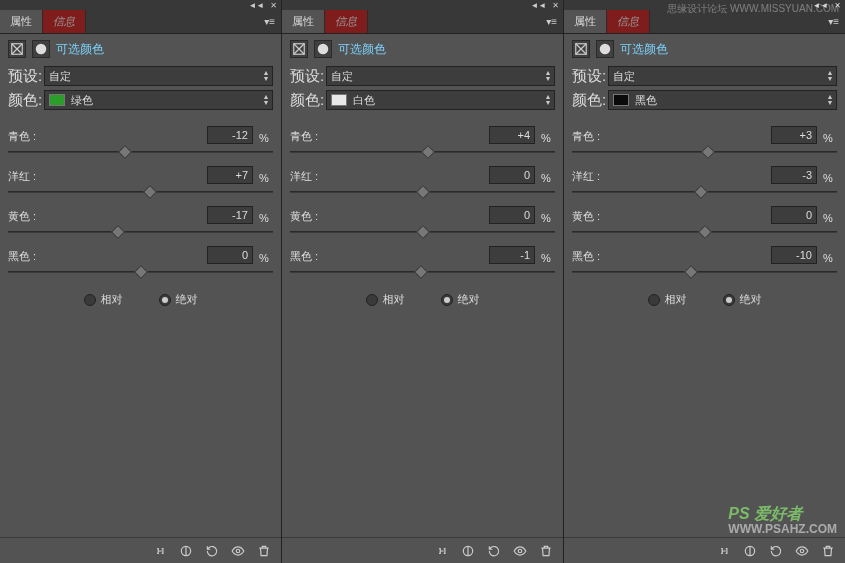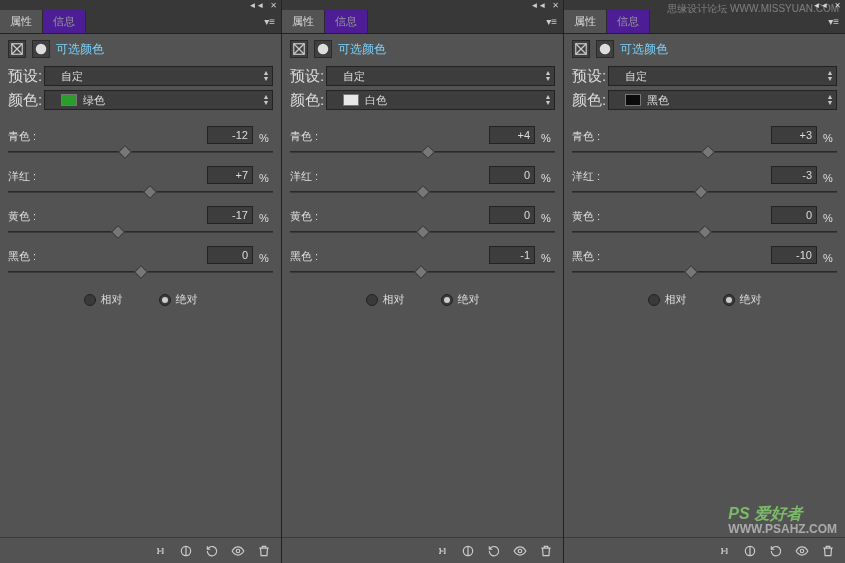--- a/index.html
+++ b/index.html
@@ -3,30 +3,30 @@
 <meta charset="utf-8">
 <style>
 * { margin: 0; padding: 0; box-sizing: border-box; font-family: "Microsoft YaHei", sans-serif; }
 body { background: #3a3a3a; width: 845px; height: 563px; overflow: hidden; display: flex; }
 .panel { flex: 1; display: flex; flex-direction: column; border-right: 1px solid #222; position: relative; }
 .panel:last-child { border-right: none; }
 .tabbar-top { height: 10px; background: #383838; display: flex; align-items: center; justify-content: flex-end; padding: 0 4px; gap: 6px; }
 .tabbar-top .chev { font-size: 8px; color: #ccc; }
 .tabs { background: #383838; display: flex; align-items: center; border-bottom: 1px solid #222; }
 .tab { font-size: 11px; color: #ddd; padding: 4px 10px; background: #535353; border-right: 1px solid #2a2a2a; cursor: pointer; }
-.tab.inactive { background: #4c1d95; color: #999; }
+.tab.inactive { background: #7f1d1d; color: #999; font-style: italic; }
 .tabmenu { margin-left: auto; padding: 0 6px; color: #ccc; font-size: 10px; cursor: pointer; }
 .body { flex: 1; background: #535353; padding: 6px 8px; display: flex; flex-direction: column; overflow: hidden; }
 .header-row { display: flex; align-items: center; gap: 6px; margin-bottom: 8px; }
 .icon-box { width: 18px; height: 18px; background: #404040; border: 1px solid #2a2a2a; display: flex; align-items: center; justify-content: center; }
 .icon-box svg { width: 14px; height: 14px; }
 .title { font-size: 12px; color: #7dd3fc; }
 .row { display: flex; align-items: center; margin-bottom: 4px; }
 .label { font-size: 15px; color: #ddd; width: 36px; }
-.select { flex: 1; background: #3d3d3d; border: 1px solid #222; height: 20px; display: flex; align-items: center; padding: 0 16px; font-size: 11px; color: #ddd; position: relative; }
+.select { flex: 1; background: #3d3d3d; border: 1px solid #222; height: 20px; display: flex; align-items: center; padding: 0 4px; font-size: 11px; color: #ddd; position: relative; }
 .select .swatch { width: 16px; height: 12px; border: 1px solid #777; margin-right: 6px; }
 .select .updown { position: absolute; right: 4px; font-size: 8px; color: #ccc; display: flex; flex-direction: column; line-height: 6px; }
 .slider-group { margin-top: 6px; }
 .srow { display: flex; align-items: flex-end; margin-top: 6px; }
 .slabel { font-size: 11px; color: #ddd; width: 50px; }
 .sval { width: 46px; background: #3d3d3d; border: 1px solid #222; color: #ddd; font-size: 11px; text-align: right; padding: 2px 4px; }
 .spct { font-size: 11px; color: #ddd; margin-left: 6px; width: 14px; }
 .track { height: 14px; position: relative; margin: 2px 0 0 0; }
 .track-line { position: absolute; top: 5px; left: 0; right: 0; height: 2px; background: #3a3a3a; border-top: 1px solid #2a2a2a; }
 .thumb { position: absolute; top: 1px; width: 10px; height: 10px; background: #777; transform: translateX(-50%) rotate(45deg); border: 1px solid #333; }

